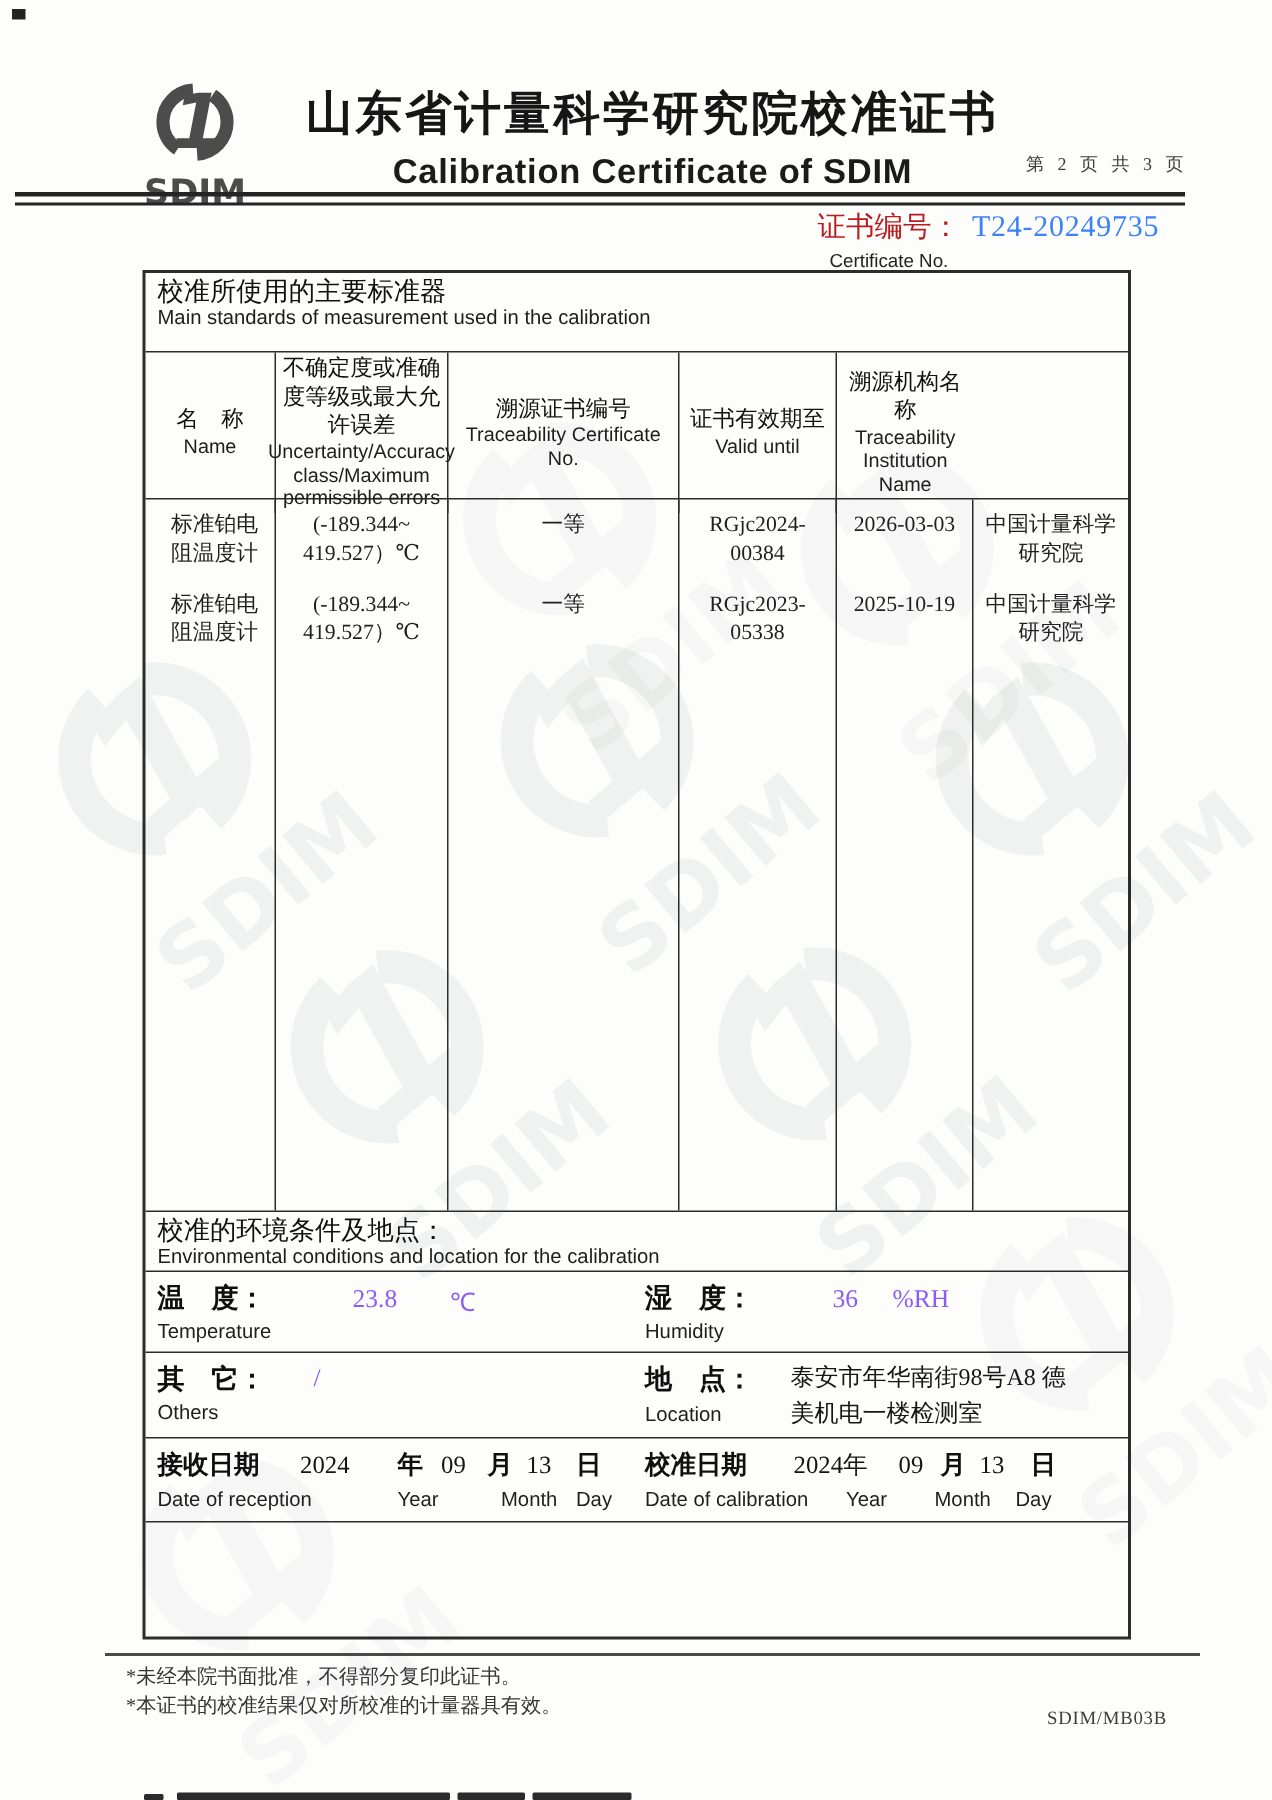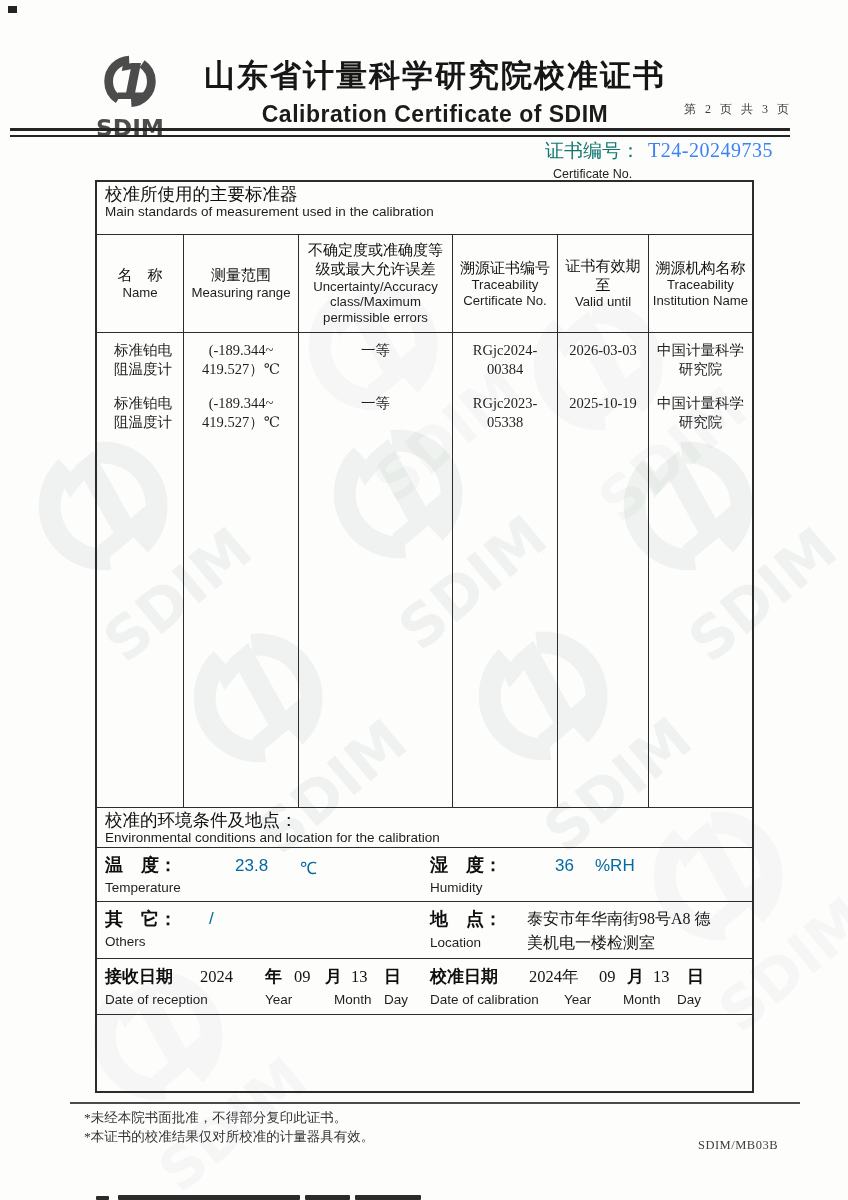--- a/index.html
+++ b/index.html
@@ -23,21 +23,21 @@
   }
   .page-info{
     position:absolute;left:684px;top:101px;font-family:"Liberation Serif",serif;
     font-size:12px;letter-spacing:3px;color:#3c3c3c;white-space:nowrap;
   }
   .double-rule{
     position:absolute;left:10px;top:128px;width:780px;height:4px;
     border-top:3px solid #242424;border-bottom:2px solid #242424;
   }
   .cert-no{position:absolute;left:545px;top:138px;white-space:nowrap;}
-  .cert-no .cn{font-family:"Liberation Serif",serif;font-size:19px;color:#0f766e;}
+  .cert-no .cn{font-family:"Liberation Serif",serif;font-size:19px;color:#b91c1c;}
   .cert-no .val{font-family:"Liberation Serif",serif;font-size:20px;color:#3b82f6;margin-left:8px;letter-spacing:.5px;}
   .cert-no .en{font-size:12.5px;color:#222;margin-top:3px;margin-left:8px;}
 
   
   .wm{position:absolute;width:170px;height:224px;color:#7e988f;opacity:.10;transform:rotate(-40deg);pointer-events:none;}
   .wm.f{opacity:.06;}
 
   
   .tbl{
     position:absolute;left:95px;top:180px;width:659px;height:913px;
@@ -57,21 +57,21 @@
 
   .tbody{height:473.5px;}
   .tbody .cell{text-align:center;font-family:"Liberation Serif","DejaVu Serif",serif;font-size:14.5px;color:#1f1f1f;}
   .tbody .cell.name{text-align:left;padding-left:17px;}
   .entry{margin-top:8px;height:43px;line-height:1.32;}
   .entry + .entry{margin-top:10px;}
 
   .band.env{height:41px;}
   .row{position:relative;border-bottom:1.4px solid #2c2c2c;box-sizing:border-box;}
   .row .lbl{position:absolute;font-size:18px;font-weight:bold;color:#0f0f0f;white-space:nowrap;}
-  .row .val{position:absolute;font-family:Liberation Sans, sans-serif;font-size:17px;color:#0369a1;white-space:nowrap;}
+  .row .val{position:absolute;font-family:Liberation Serif, serif;font-size:17px;color:#8b5cf6;white-space:nowrap;}
   .row .sub{position:absolute;font-size:13.5px;color:#1e1e1e;white-space:nowrap;}
   .envvals{height:54px;text-align:right;}
   .others{height:57px;}
   .others .loc-val{position:absolute;left:430px;top:5px;width:238px;font-family:"Liberation Serif",serif;font-size:16px;line-height:24px;color:#161616;}
   .dates{height:56px;}
   .dates .tok{position:absolute;font-family:"Liberation Serif",serif;font-size:16.5px;color:#141414;white-space:nowrap;}
   .dates .cnt{position:absolute;font-size:17px;font-weight:bold;color:#0f0f0f;white-space:nowrap;}
 
   .notices{height:94px;padding:5px 10px;box-sizing:border-box;}
   .notices div{font-size:14.5px;color:#101010;line-height:21px;}
@@ -147,24 +147,20 @@
 
     <div class="band">
       <span class="cn">校准所使用的主要标准器</span>
       <span class="en">Main standards of measurement used in the calibration</span>
     </div>
 
     <div class="grid colhead">
       <div class="cell">
         <span class="cn">名　称</span>
         <span class="en">Name</span>
-      </div>
-      <div class="cell">
-        <span class="cn">测量范围</span>
-        <span class="en">Measuring range</span>
       </div>
       <div class="cell">
         <span class="cn">不确定度或准确度等级或最大允许误差</span>
         <span class="en">Uncertainty/Accuracy class/Maximum permissible errors</span>
       </div>
       <div class="cell">
         <span class="cn">溯源证书编号</span>
         <span class="en">Traceability Certificate No.</span>
       </div>
       <div class="cell">

